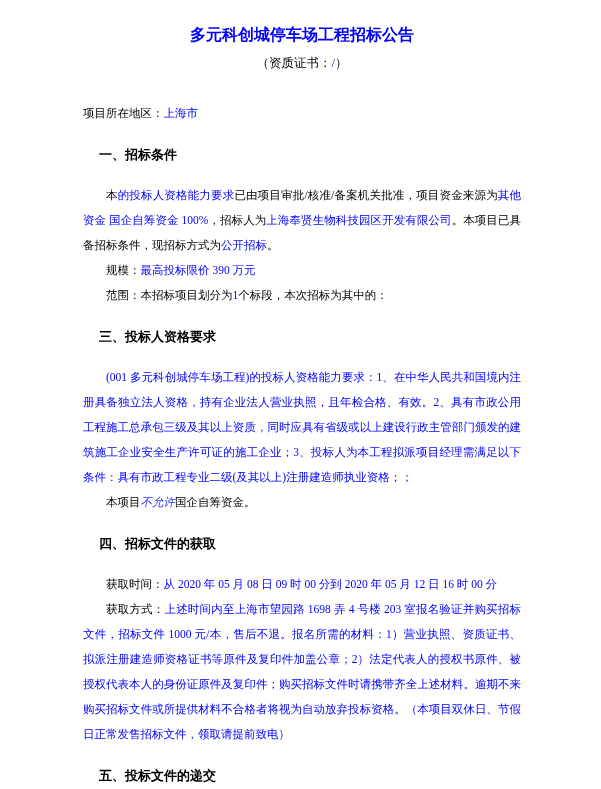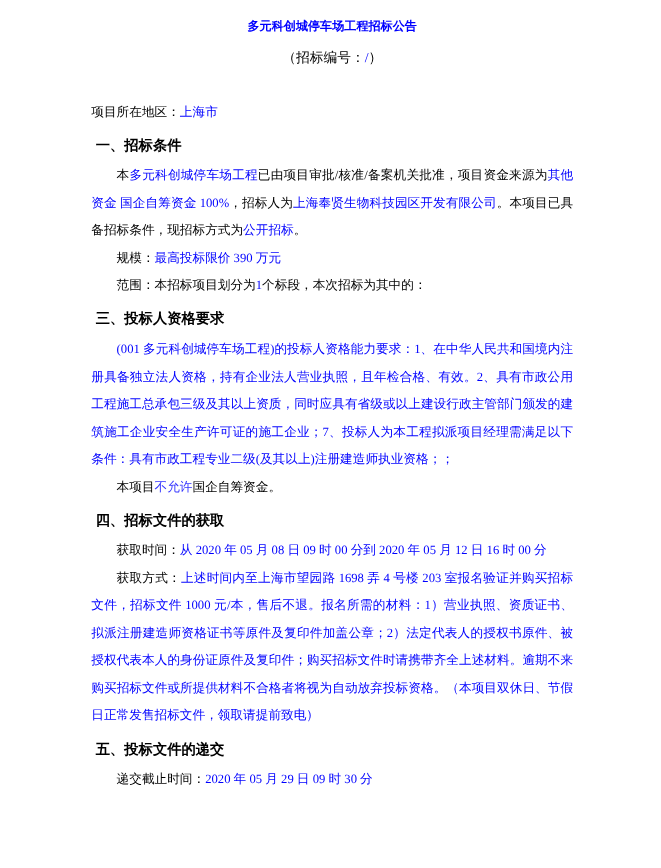--- a/index.html
+++ b/index.html
@@ -7,78 +7,78 @@
     position:relative;
     width:601px;height:789px;
     background:#ffffff;
     overflow:hidden;
     font-family:"Liberation Serif","DejaVu Serif",serif;
     color:#000000;
     box-sizing:border-box;
   }
   .content{padding:0 80px 0 83px;box-sizing:border-box;}
   .doc-title{
-    padding-top:10px;
+    padding-top:21px;
     line-height:28px;
     text-align:center;
-    font-size:11px;
+    font-size:16px;
     font-weight:bold;
     color:#0000ff;
   }
   .doc-subtitle{
     line-height:28px;
     text-align:center;
     font-size:12.5px;
     color:#000000;
     margin-bottom:24px;
   }
   .doc-body{
     font-size:11.5px;
     line-height:25px;
     text-align:justify;
   }
   .doc-body p{margin:0;}
   .indent{text-indent:2em;}
   h2.sec{
     font-size:13px;
     font-weight:bold;
-    margin:4px;
+    margin:16px;
     line-height:25px;
     text-align:left;
   }
   .blue{color:#0000ff;}
-  .blue-em{color:#3333ff;}
+  .blue-em{color:#3333ff;font-style:italic;}
 </style>
 </head>
 <body>
 
 <div class="page">
   <div class="content">
 
     <div class="doc-title">多元科创城停车场工程招标公告</div>
 
-    <div class="doc-subtitle"><span>（招标编号：</span><span class="blue">/</span><span>）</span></div>
+    <div class="doc-subtitle"><span>（资质证书：</span><span class="blue">/</span><span>）</span></div>
 
     <div class="doc-body">
 
       <p><span>项目所在地区：</span><span class="blue">上海市</span></p>
 
       <h2 class="sec">一、招标条件</h2>
 
-      <p class="indent"><span>本</span><span class="blue">多元科创城停车场工程</span><span>已由项目审批/核准/备案机关批准，项目资金来源为</span><span class="blue">其他资金 国企自筹资金 100%</span><span>，招标人为</span><span class="blue">上海奉贤生物科技园区开发有限公司</span><span>。本项目已具备招标条件，现招标方式为</span><span class="blue">公开招标</span><span>。</span></p>
+      <p class="indent"><span>本</span><span class="blue">的投标人资格能力要求</span><span>已由项目审批/核准/备案机关批准，项目资金来源为</span><span class="blue">其他资金 国企自筹资金 100%</span><span>，招标人为</span><span class="blue">上海奉贤生物科技园区开发有限公司</span><span>。本项目已具备招标条件，现招标方式为</span><span class="blue">公开招标</span><span>。</span></p>
 
 
       <p class="indent"><span>规模：</span><span class="blue">最高投标限价 390 万元</span></p>
 
       <p class="indent"><span>范围：本招标项目划分为</span><span class="blue">1</span><span>个标段，本次招标为其中的：</span></p>
 
 
       <h2 class="sec">三、投标人资格要求</h2>
 
-      <p class="indent"><span class="blue">(001 多元科创城停车场工程)的投标人资格能力要求：1、在中华人民共和国境内注册具备独立法人资格，持有企业法人营业执照，且年检合格、有效。2、具有市政公用工程施工总承包三级及其以上资质，同时应具有省级或以上建设行政主管部门颁发的建筑施工企业安全生产许可证的施工企业；7、投标人为本工程拟派项目经理需满足以下条件：具有市政工程专业二级(及其以上)注册建造师执业资格；；</span></p>
+      <p class="indent"><span class="blue">(001 多元科创城停车场工程)的投标人资格能力要求：1、在中华人民共和国境内注册具备独立法人资格，持有企业法人营业执照，且年检合格、有效。2、具有市政公用工程施工总承包三级及其以上资质，同时应具有省级或以上建设行政主管部门颁发的建筑施工企业安全生产许可证的施工企业；3、投标人为本工程拟派项目经理需满足以下条件：具有市政工程专业二级(及其以上)注册建造师执业资格；；</span></p>
 
       <p class="indent"><span>本项目</span><span class="blue-em">不允许</span><span>国企自筹资金。</span></p>
 
       <h2 class="sec">四、招标文件的获取</h2>
 
       <p class="indent"><span>获取时间：</span><span class="blue">从 2020 年 05 月 08 日 09 时 00 分到 2020 年 05 月 12 日 16 时 00 分</span></p>
 
       <p class="indent"><span>获取方式：</span><span class="blue">上述时间内至上海市望园路 1698 弄 4 号楼 203 室报名验证并购买招标文件，招标文件 1000 元/本，售后不退。报名所需的材料：1）营业执照、资质证书、拟派注册建造师资格证书等原件及复印件加盖公章；2）法定代表人的授权书原件、被授权代表本人的身份证原件及复印件；购买招标文件时请携带齐全上述材料。逾期不来购买招标文件或所提供材料不合格者将视为自动放弃投标资格。（本项目双休日、节假日正常发售招标文件，领取请提前致电）</span></p>
 
       <h2 class="sec">五、投标文件的递交</h2>

